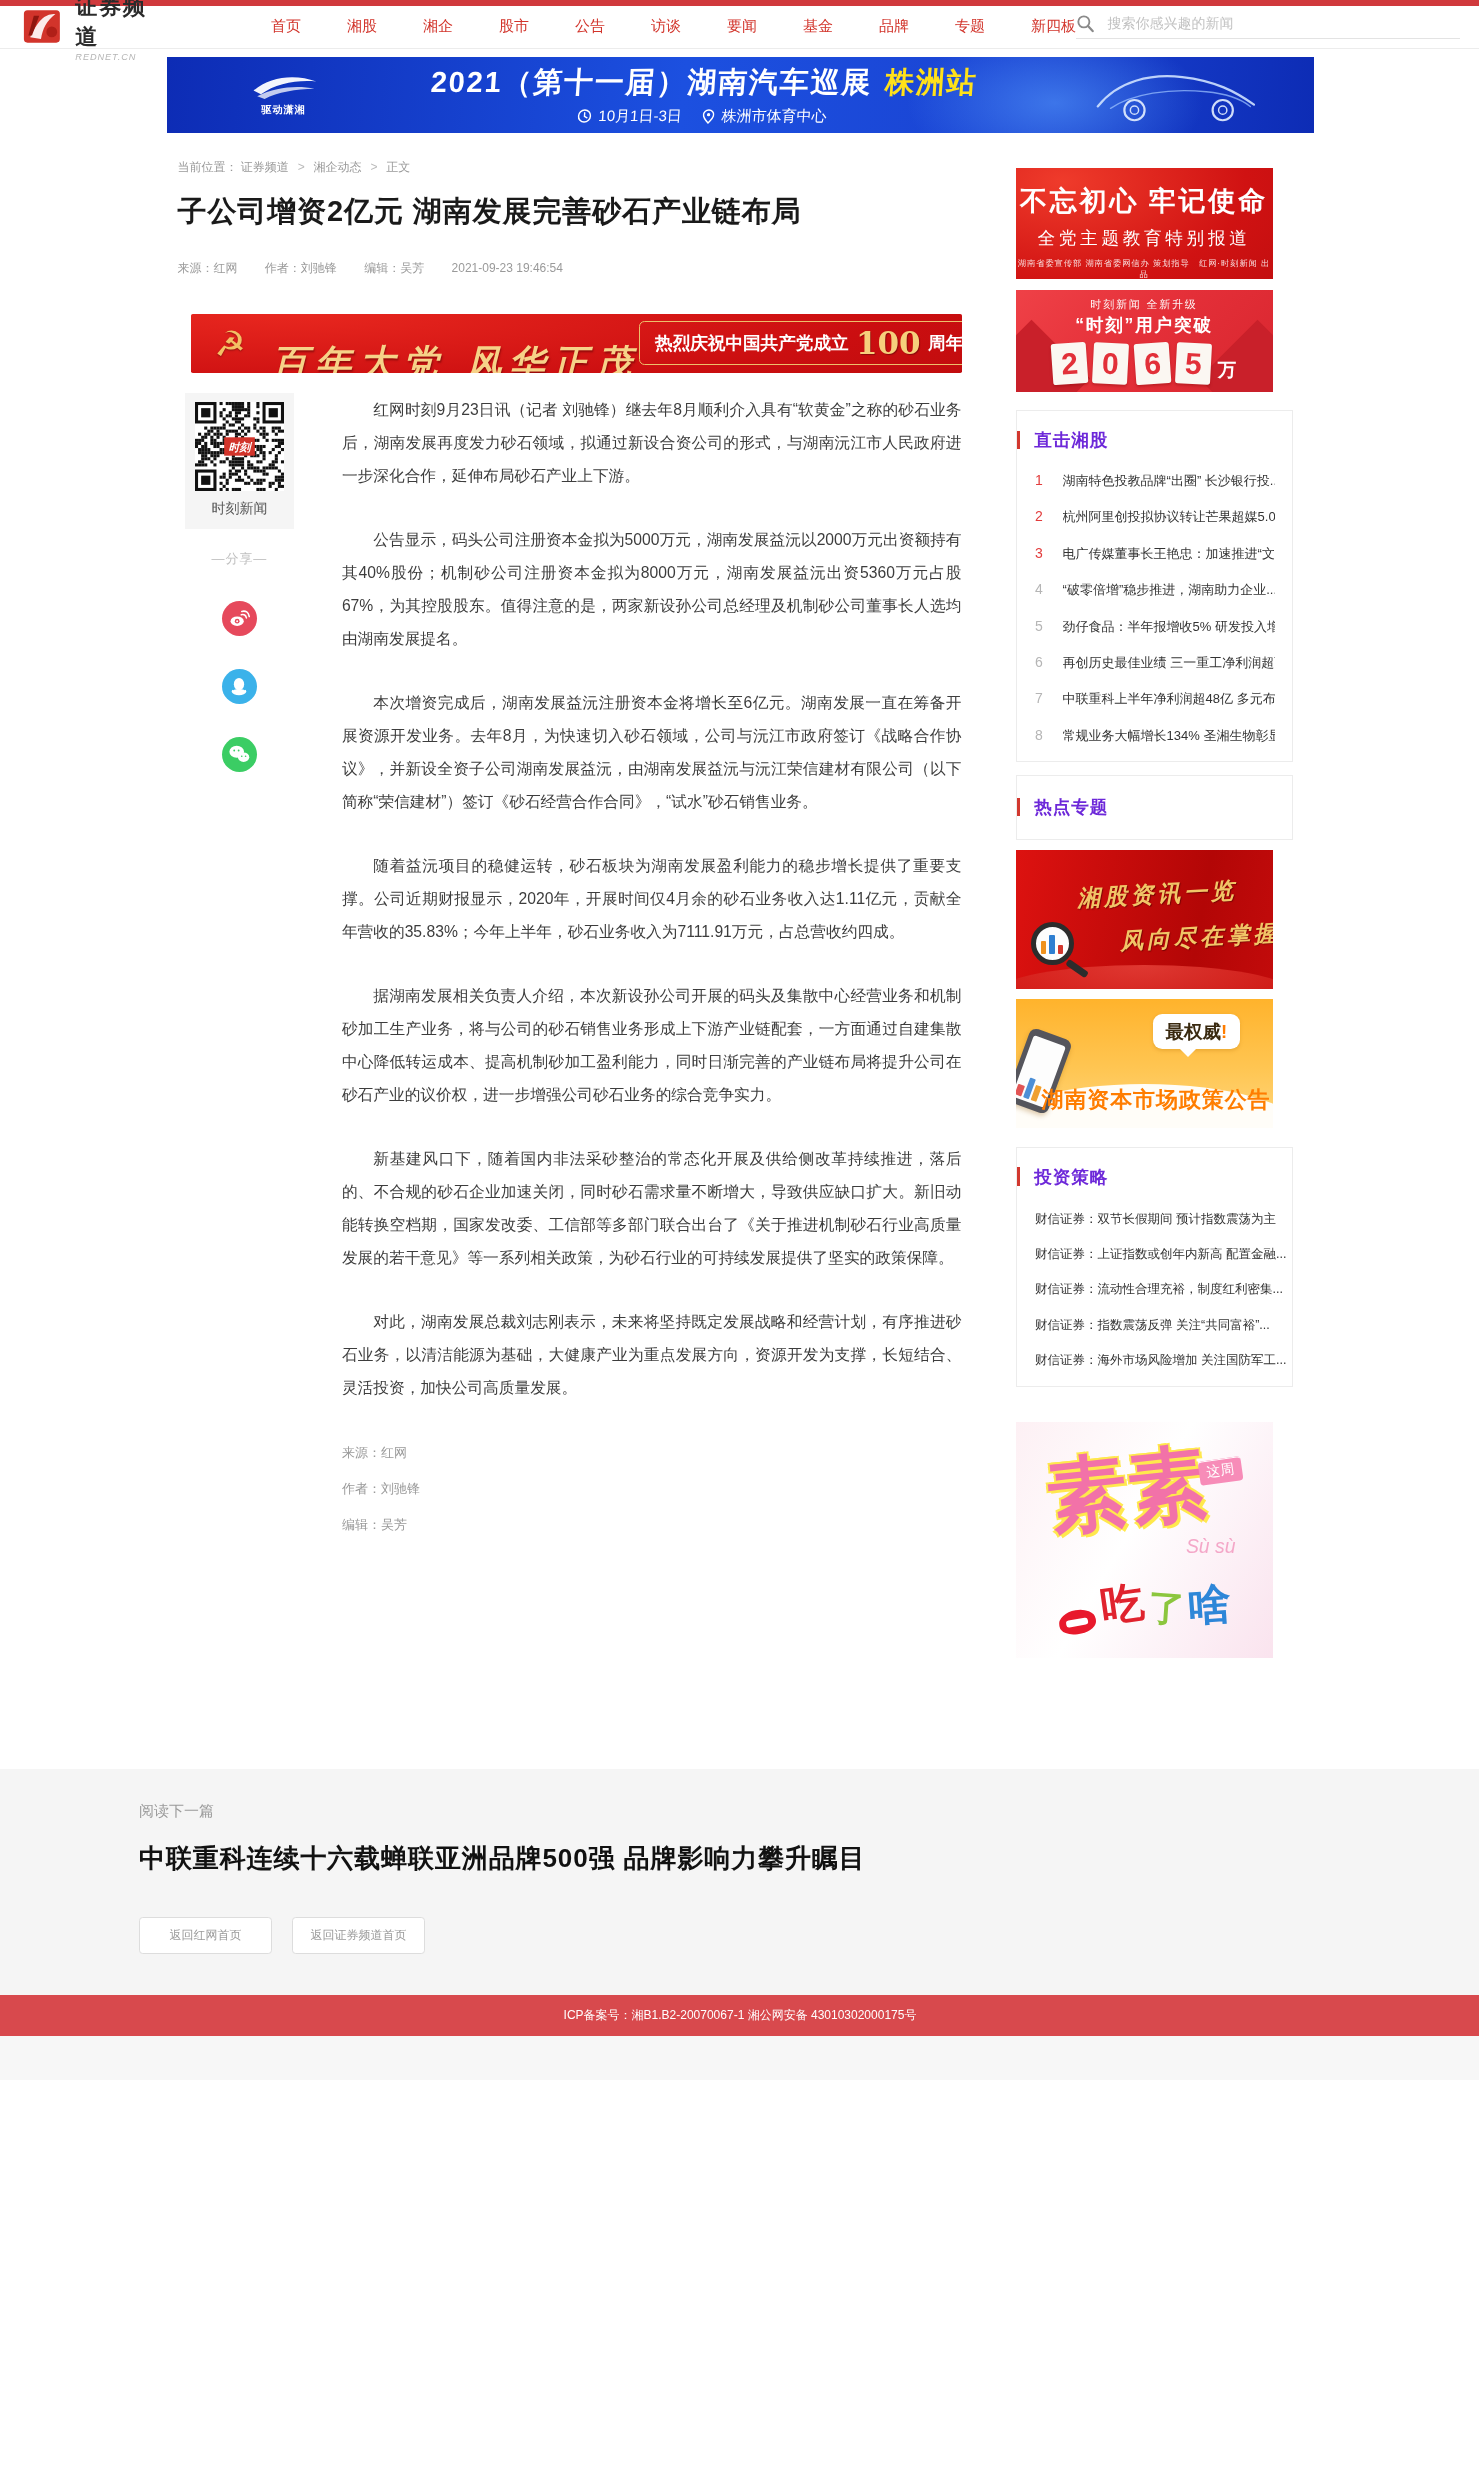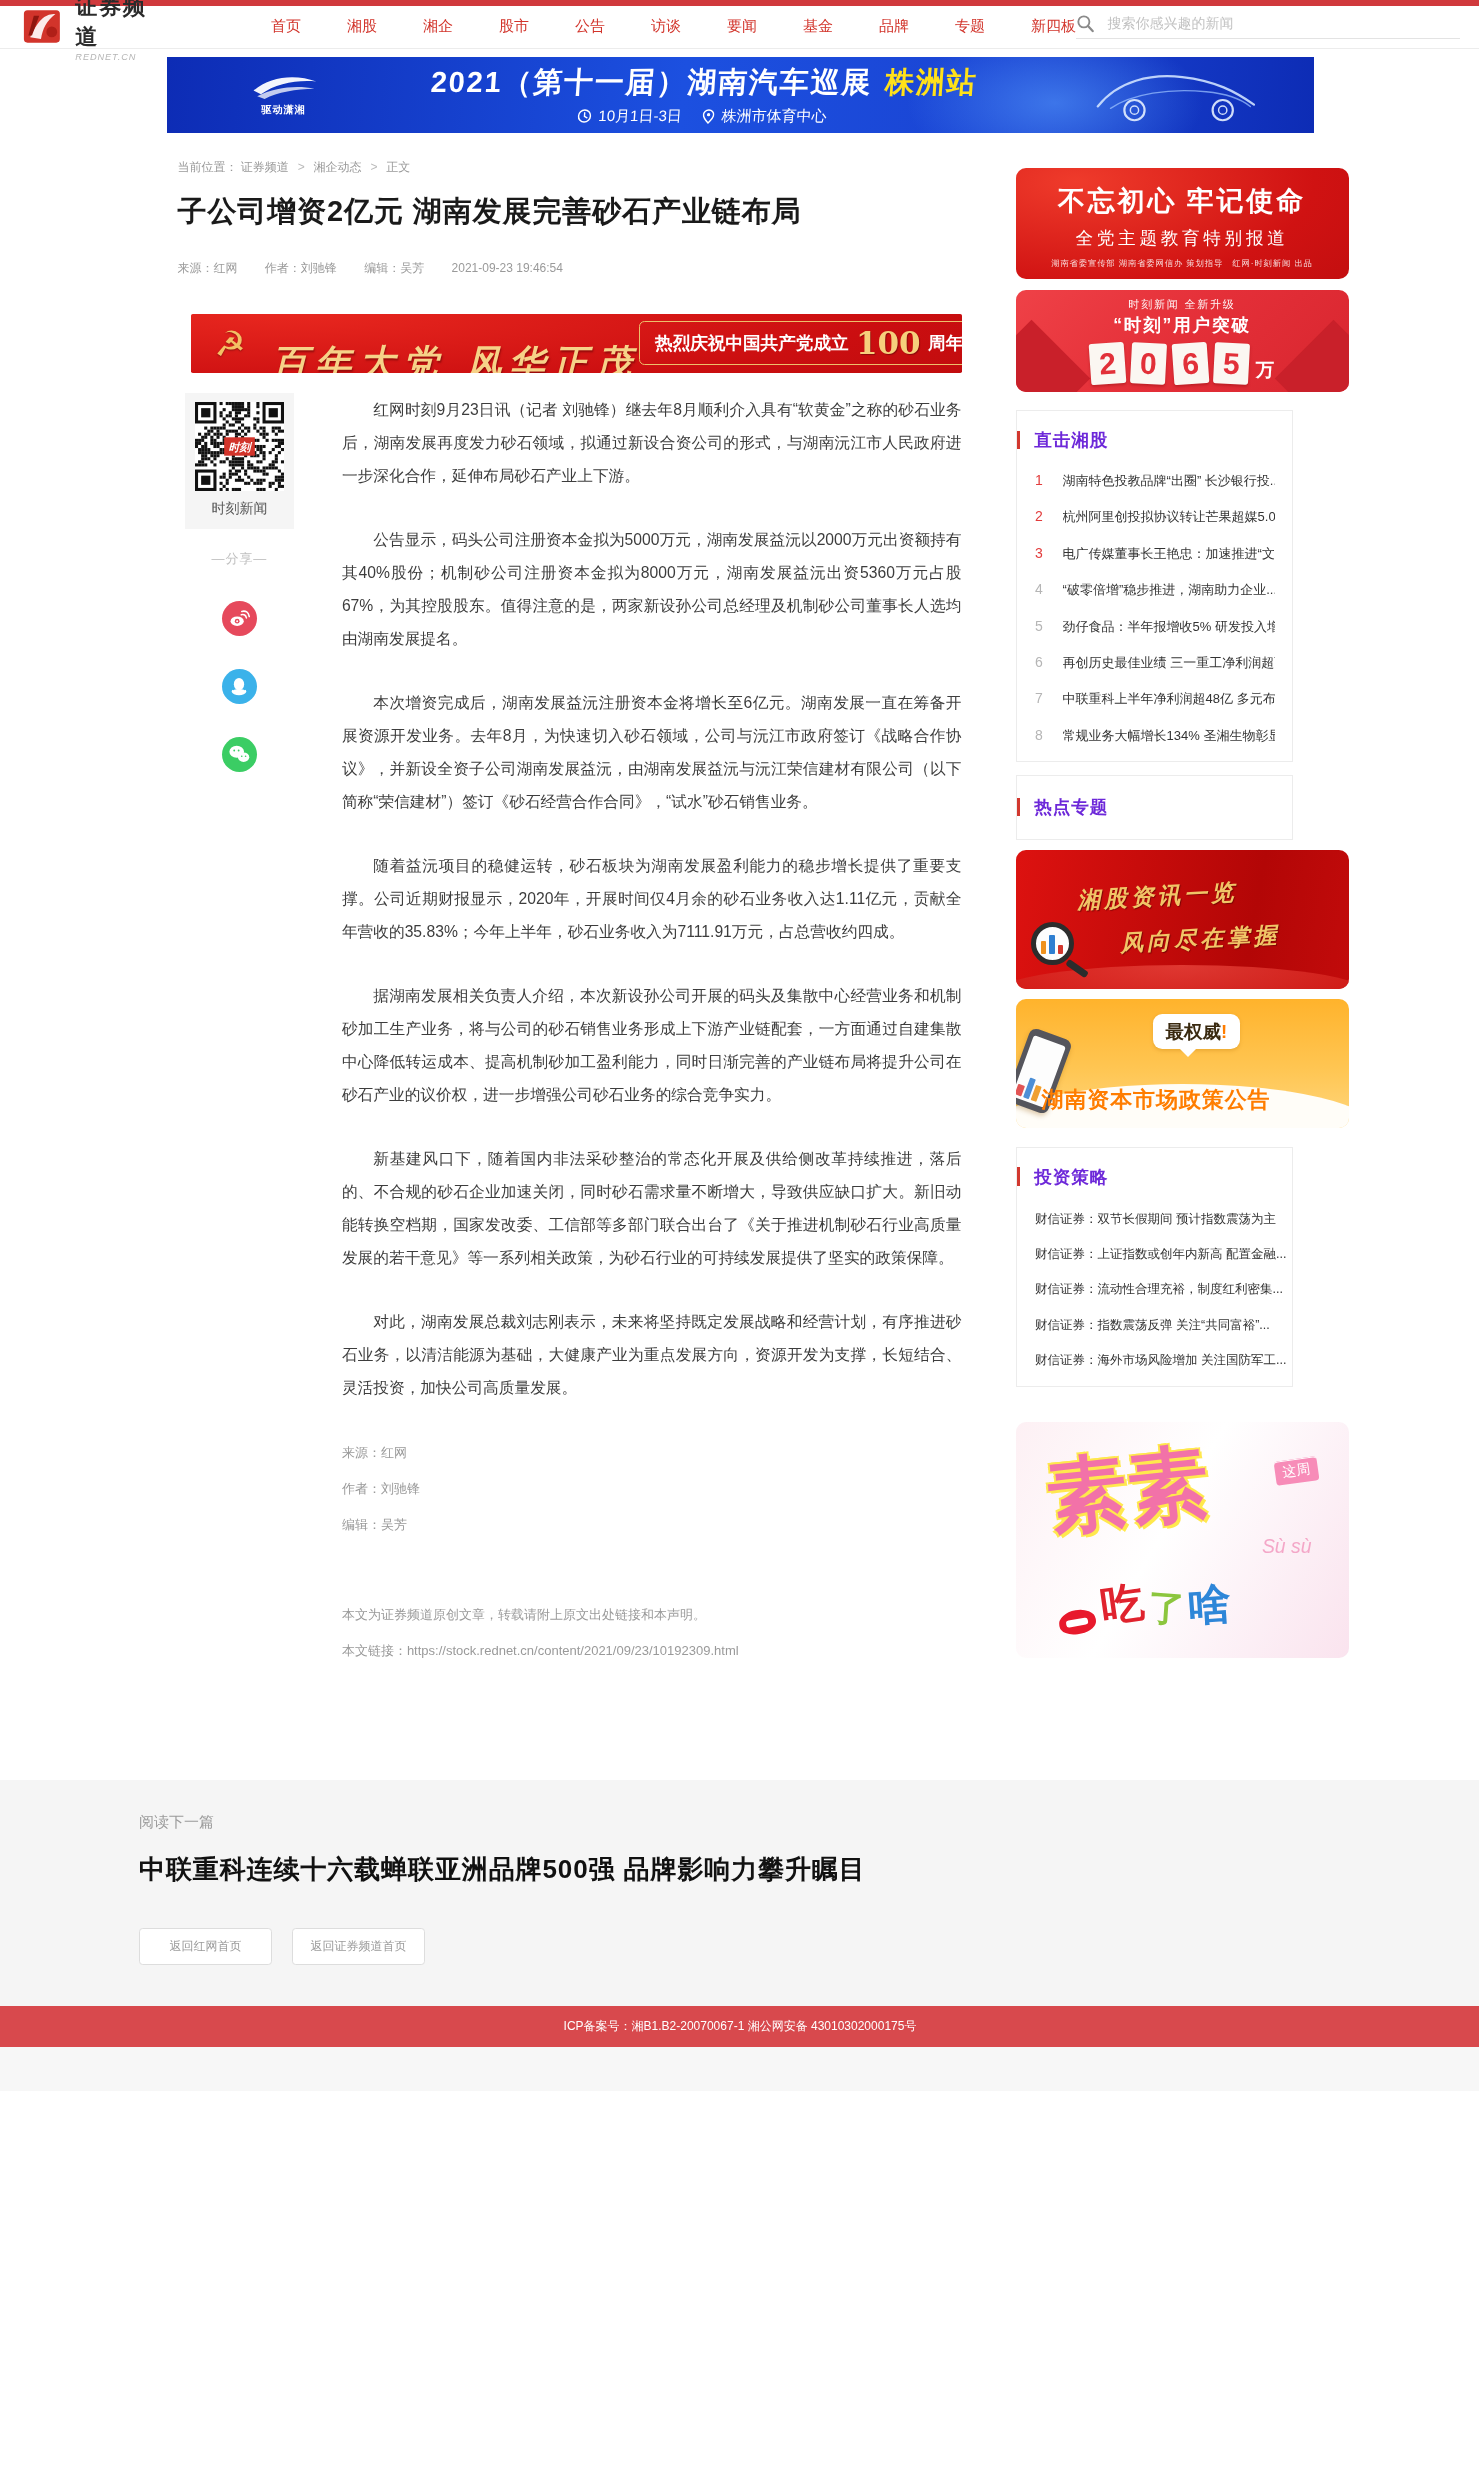--- a/index.html
+++ b/index.html
@@ -67,21 +67,21 @@
   .sb-wechat { background:#3bcd64; }
 
   .art-text { margin-left:48px; width:621px; }
   .art-text p { font-size:15.7px; line-height:33px; color:#3d3d3d; text-indent:2em; margin-bottom:31px; text-align:justify; }
 
   .tail-meta { margin-top:20.3px; font-size:13px; color:#9a9a9a; line-height:36px; }
   .tail-note { margin-top:54px; font-size:13px; color:#9a9a9a; line-height:36px; }
   .tail-note a { color:#9a9a9a; text-decoration:none; }
 
   
-  .ad { width:333px; cursor:pointer;border-radius:10px; }
+  .ad { width:257px; cursor:pointer; }
   .ad-party { height:111px; background:radial-gradient(130% 170% at 18% 12%,#ef3b2b 0%,#d01212 55%,#bb0c0e 100%); text-align:center; color:#fff; font-family:"Liberation Serif","DejaVu Serif",serif; }
   .ad-party .l1 { padding-top:15.7px; font-size:27px; font-weight:bold; letter-spacing:2.8px; }
   .ad-party .l2 { margin-top:6.5px; font-size:17.6px; letter-spacing:3.7px; }
   .ad-party .l3 { margin-top:8.3px; font-size:8.3px; opacity:.85; letter-spacing:0.9px; font-family:"Liberation Sans",sans-serif; }
 
   .ad-users { margin-top:11px; height:102px; background:linear-gradient(135deg,#ef4147 0%,#e42f38 50%,#d8262f 100%); position:relative; overflow:hidden; color:#fff; text-align:center; }
   .ad-users:before { content:""; position:absolute; left:-26px; bottom:-28px; width:83px; height:83px; background:#c9202a; transform:rotate(45deg); }
   .ad-users:after { content:""; position:absolute; right:-26px; bottom:-28px; width:83px; height:83px; background:#c9202a; transform:rotate(45deg); }
   .ad-users .u1 { padding-top:7.4px; font-size:11px; opacity:.95; letter-spacing:1.8px; }
   .ad-users .u2 { font-size:17.6px; font-weight:bold; letter-spacing:1.8px; margin-top:0.9px; }
@@ -624,26 +624,20 @@
           <p>据湖南发展相关负责人介绍，本次新设孙公司开展的码头及集散中心经营业务和机制砂加工生产业务，将与公司的砂石销售业务形成上下游产业链配套，一方面通过自建集散中心降低转运成本、提高机制砂加工盈利能力，同时日渐完善的产业链布局将提升公司在砂石产业的议价权，进一步增强公司砂石业务的综合竞争实力。</p>
           <p>新基建风口下，随着国内非法采砂整治的常态化开展及供给侧改革持续推进，落后的、不合规的砂石企业加速关闭，同时砂石需求量不断增大，导致供应缺口扩大。新旧动能转换空档期，国家发改委、工信部等多部门联合出台了《关于推进机制砂石行业高质量发展的若干意见》等一系列相关政策，为砂石行业的可持续发展提供了坚实的政策保障。</p>
           <p>对此，湖南发展总裁刘志刚表示，未来将坚持既定发展战略和经营计划，有序推进砂石业务，以清洁能源为基础，大健康产业为重点发展方向，资源开发为支撑，长短结合、灵活投资，加快公司高质量发展。</p>
 
           <div class="tail-meta">
             <div>来源：红网</div>
             <div>作者：刘驰锋</div>
             <div>编辑：吴芳</div>
           </div>
 
-          <div class="tail-note">
-            <div>本文为证券频道原创文章，转载请附上原文出处链接和本声明。</div>
-            <div>
-              <span>本文链接：</span><a href="#">https://stock.rednet.cn/content/2021/09/23/10192309.html</a>
-            </div>
-          </div>
         </div>
       </div>
     </div>
 
     <div class="col-right">
       <div class="ad ad-party">
         <div class="l1">不忘初心 牢记使命</div>
         <div class="l2">全党主题教育特别报道</div>
         <div class="l3">湖南省委宣传部 湖南省委网信办 策划指导　红网·时刻新闻 出品</div>
       </div>

